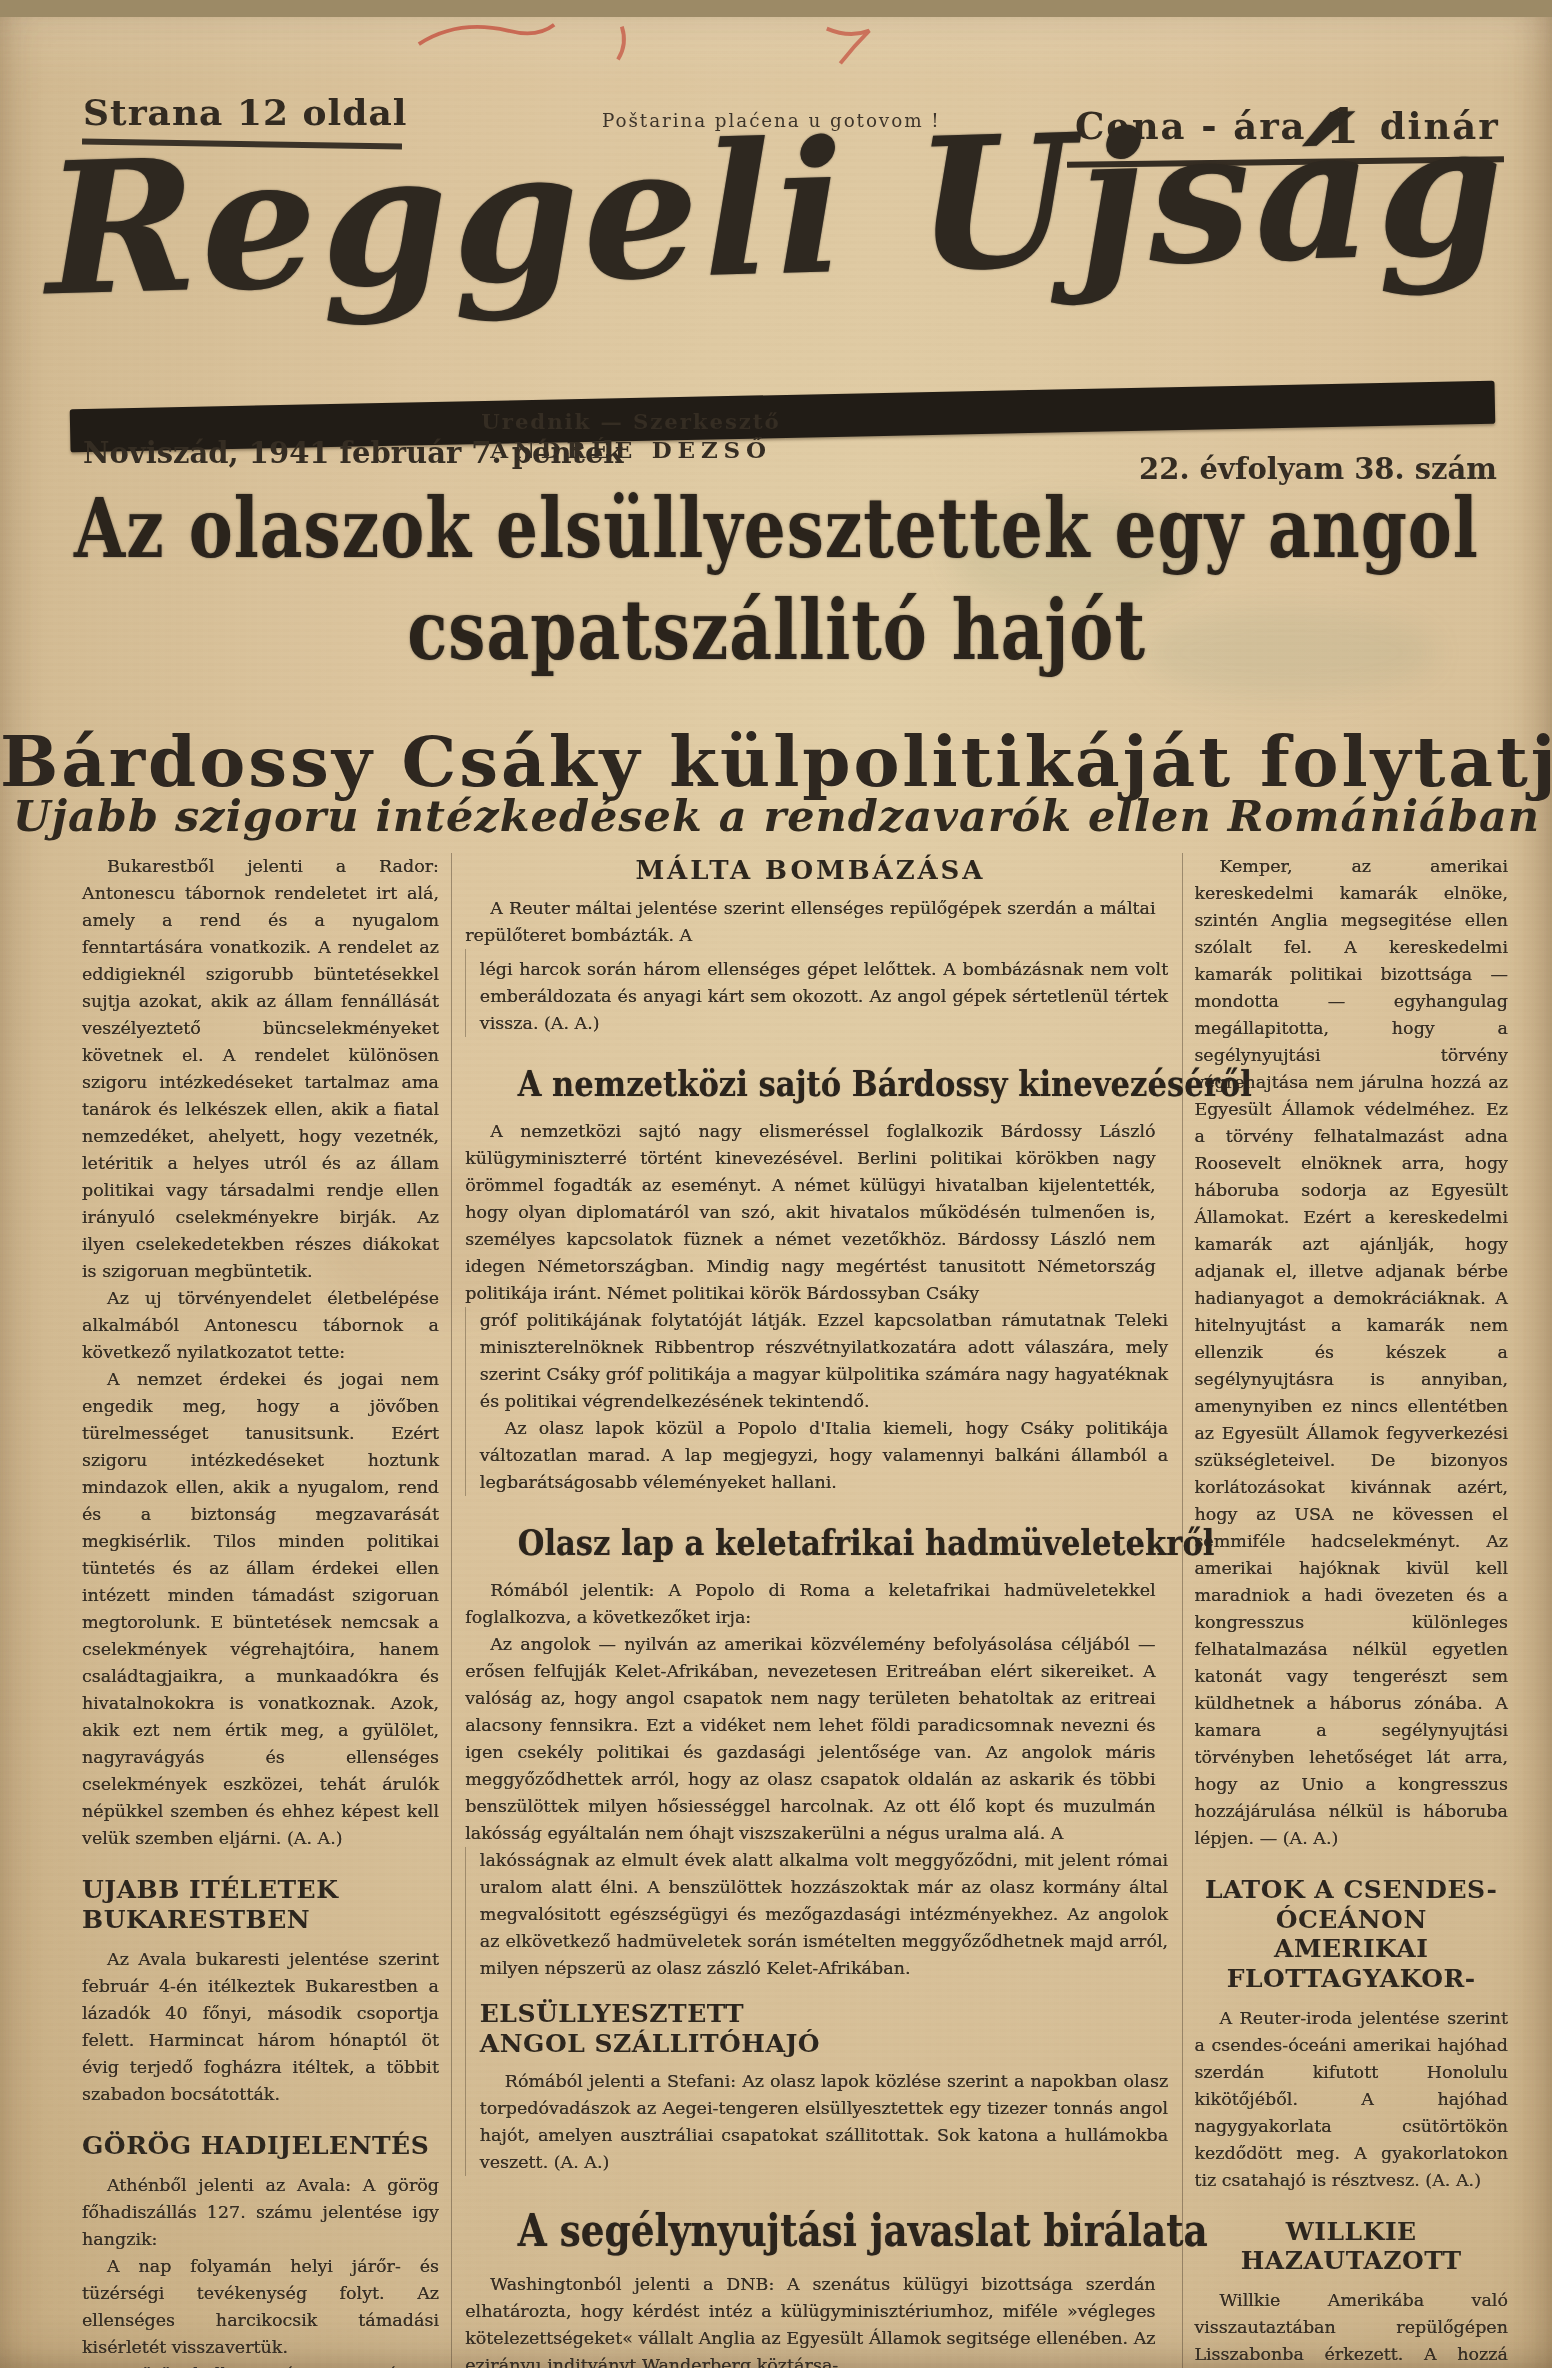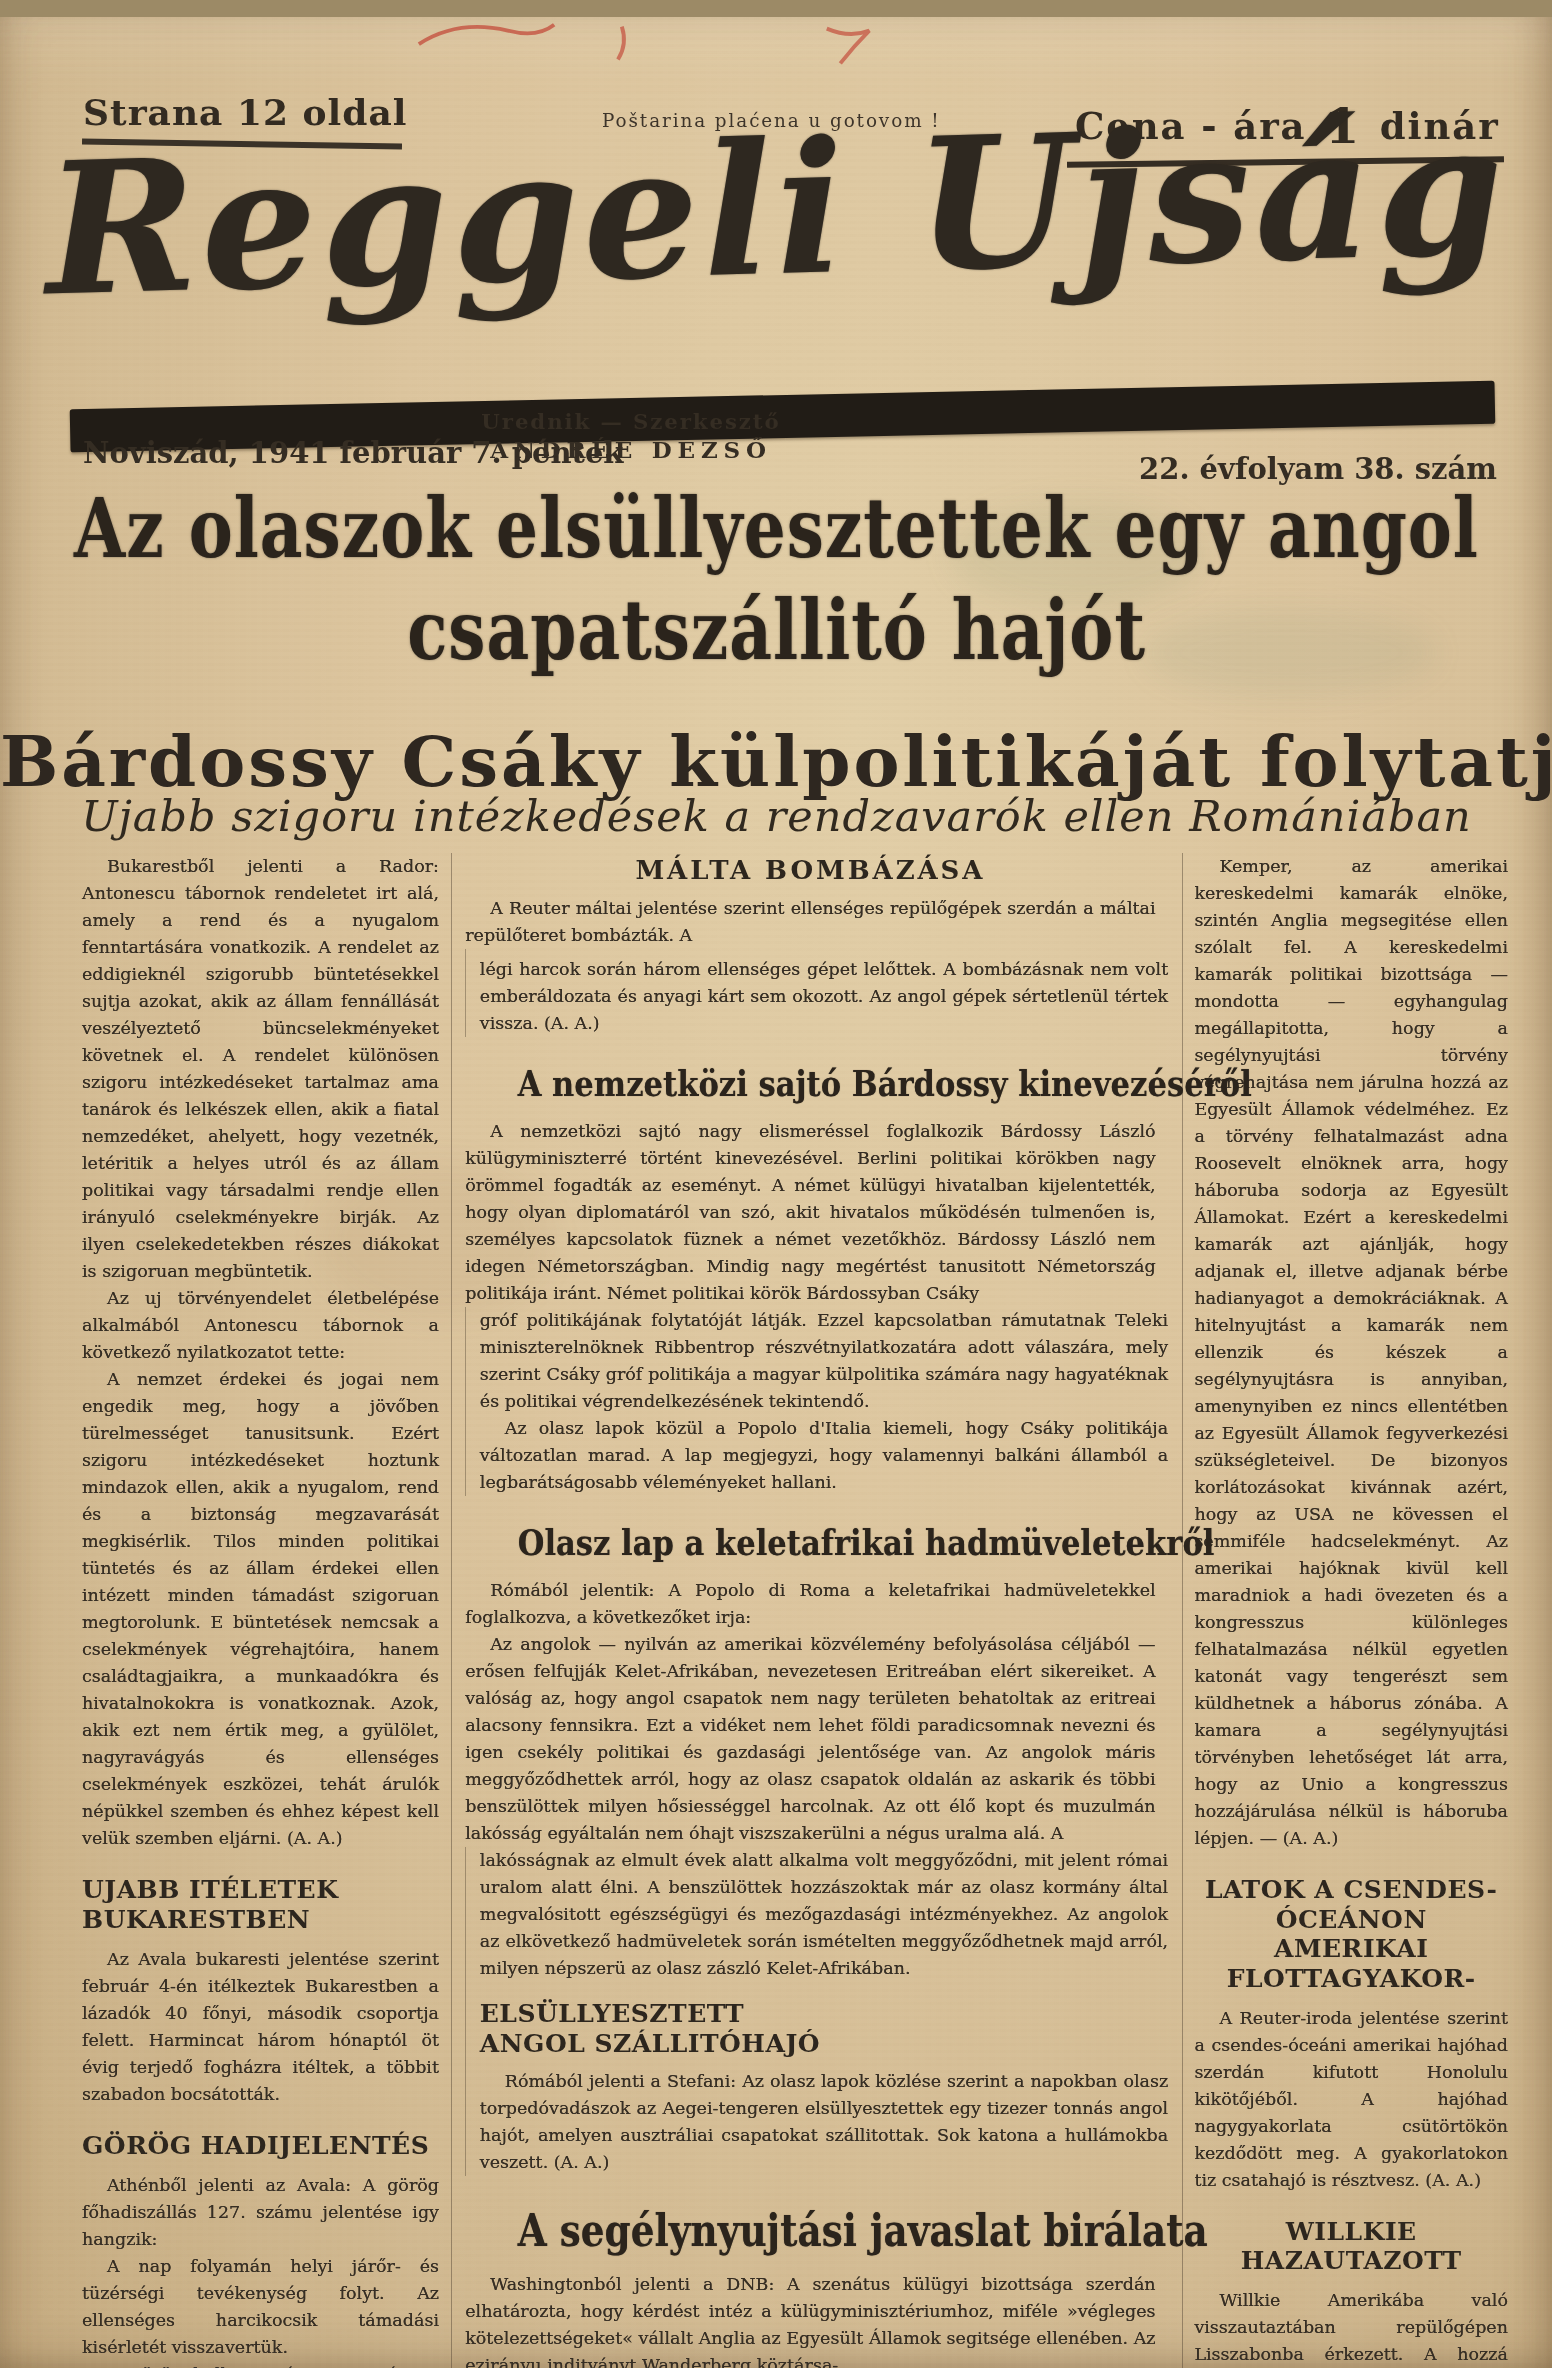--- a/index.html
+++ b/index.html
@@ -41,21 +41,21 @@
   .dl-center .l1{font-size:21.3px;letter-spacing:1.9px;font-weight:bold;}
   .dl-center .l2{font-size:23px;letter-spacing:5.8px;font-weight:bold;}
   .dl-right{position:absolute;top:435px;right:56px;font-size:29px;font-weight:bold;}
   
   .hl{position:absolute;left:0;width:1553px;text-align:center;font-weight:bold;color:#2b241c;white-space:nowrap;
       text-shadow:0 0 1.9px rgba(43,36,28,.55);}
   .hl1{top:472px;font-size:66px;transform:scaleY(1.26);letter-spacing:1px;}
   .hl2{top:574px;font-size:66px;transform:scaleY(1.26);letter-spacing:1px;}
   .sub{position:absolute;top:704px;left:0;width:1553px;text-align:center;font-weight:bold;
        font-size:69px;letter-spacing:2.9px;white-space:nowrap;color:#2e2720;}
-  .kicker{position:absolute;top:774px;left:0;width:1553px;text-align:center;font-weight:normal;font-style:italic;
+  .kicker{position:absolute;top:774px;left:0;width:1553px;text-align:center;font-weight:bold;font-style:italic;
        font-size:43px;letter-spacing:1px;white-space:nowrap;color:#30291f;}
   
   .bodygrid{position:absolute;top:836px;left:82px;width:1426px;display:flex;gap:0;}
   .colA{width:357px;flex:none;padding-right:11.6px;}
   .colMid{width:703px;flex:none;border-left:1.9px solid rgba(75,62,46,.45);border-right:1.9px solid rgba(75,62,46,.45);
           padding:0 13.6px;}
   .colD{flex:1;padding-left:11.6px;}
   .p{margin:0;font-size:17.5px;line-height:27px;text-align:justify;text-indent:25px;
      color:#362e24;text-shadow:0 0 0.5px rgba(54,46,36,.85);}
   .shead{font-weight:bold;font-size:25px;line-height:1.18;letter-spacing:0.5px;margin:23px 0 11.6px;color:#2d261e;}

